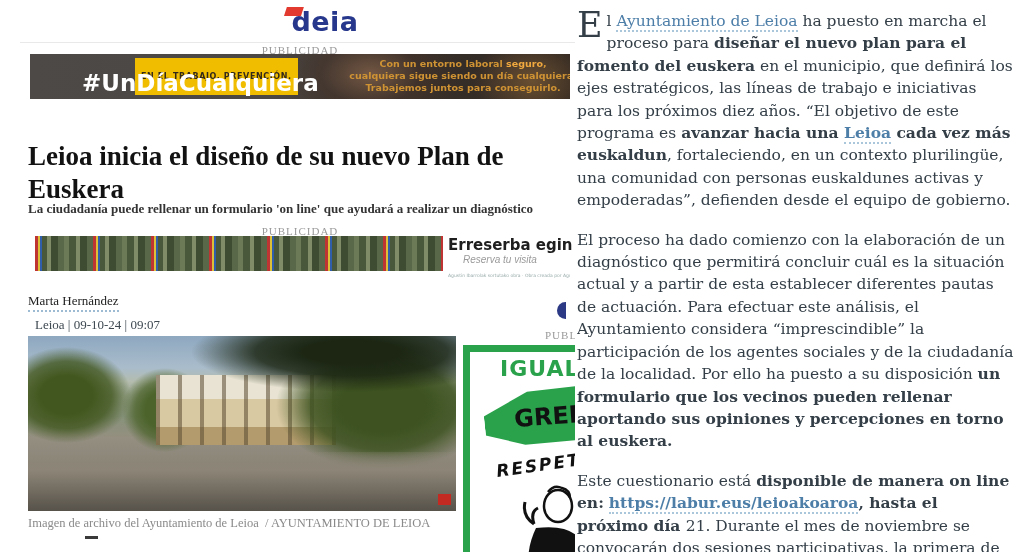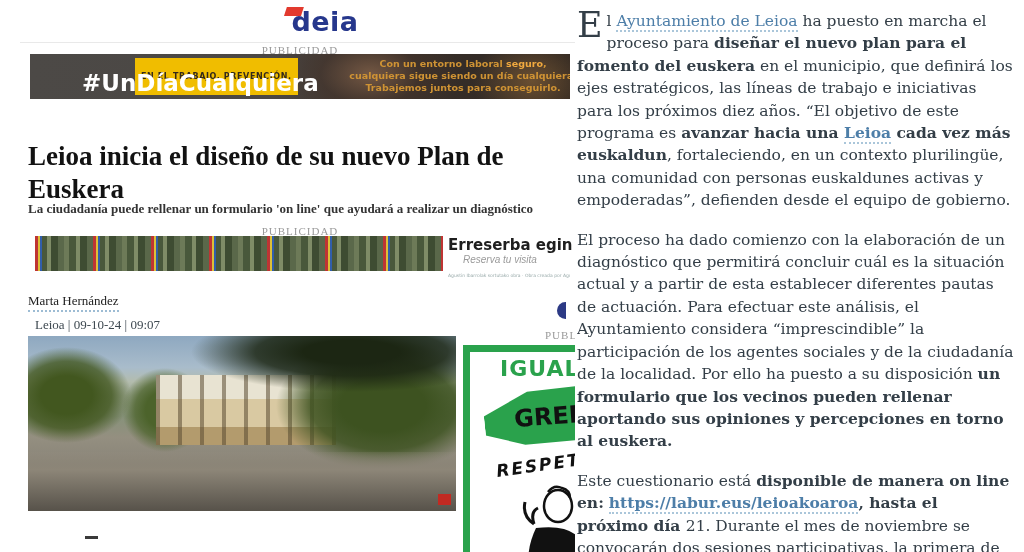--- a/index.html
+++ b/index.html
@@ -152,20 +152,24 @@
 
     <div class="photo">
       <div class="ph-tree-left"></div>
       <div class="ph-tree-mid"></div>
       <div class="ph-building"></div>
       <div class="ph-trees-right"></div>
       <div class="ph-canopy"></div>
       <div class="ph-ground"></div>
       <div class="ph-mark"></div>
     </div>
+    <div class="caption">
+      <span>Imagen de archivo del Ayuntamiento de Leioa</span>&nbsp;
+      <span>/ AYUNTAMIENTO DE LEIOA</span>
+    </div>
     <div class="bottom-dash"></div>
 
     <div class="pub-label pub-right">PUBLICIDAD</div>
     <div class="green-ad">
       <div class="ga-top">IGUALDAD</div>
       <div class="ga-flag">
         <span class="ga-flag-text">GREENPEACE</span>
       </div>
       <div class="ga-script">RESPETO</div>
       <svg class="ga-cartoon" width="100" height="120" viewBox="0 0 100 120">

